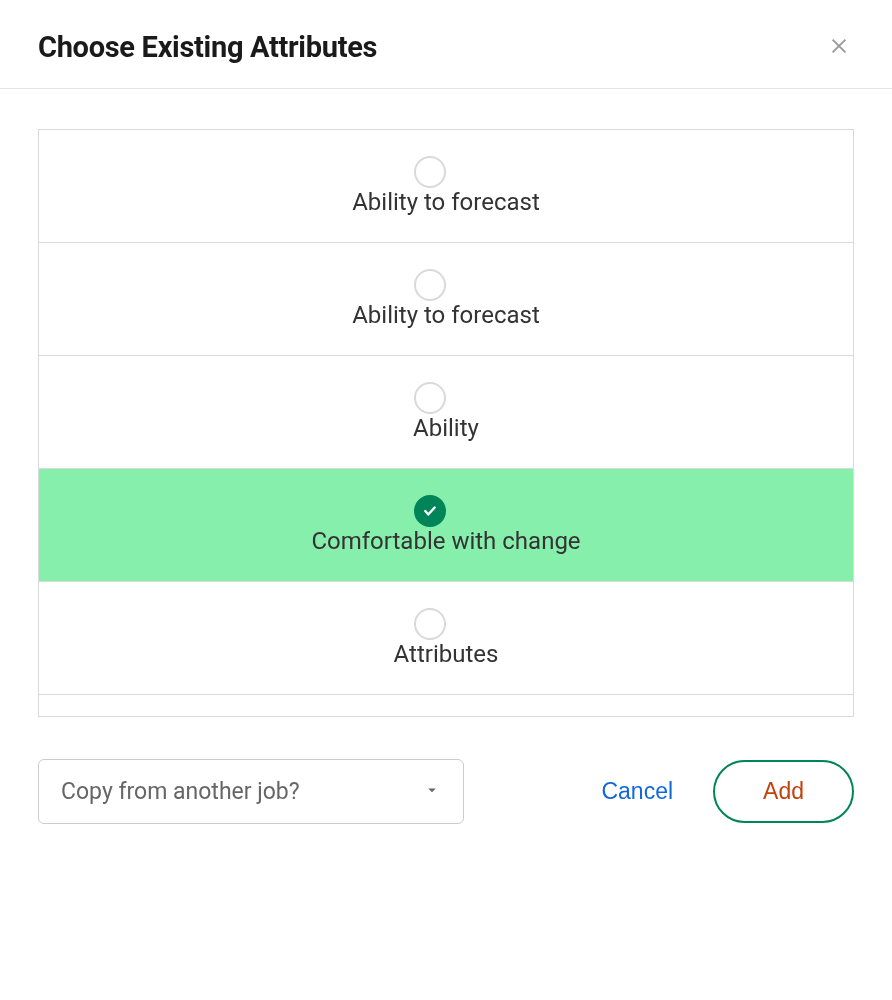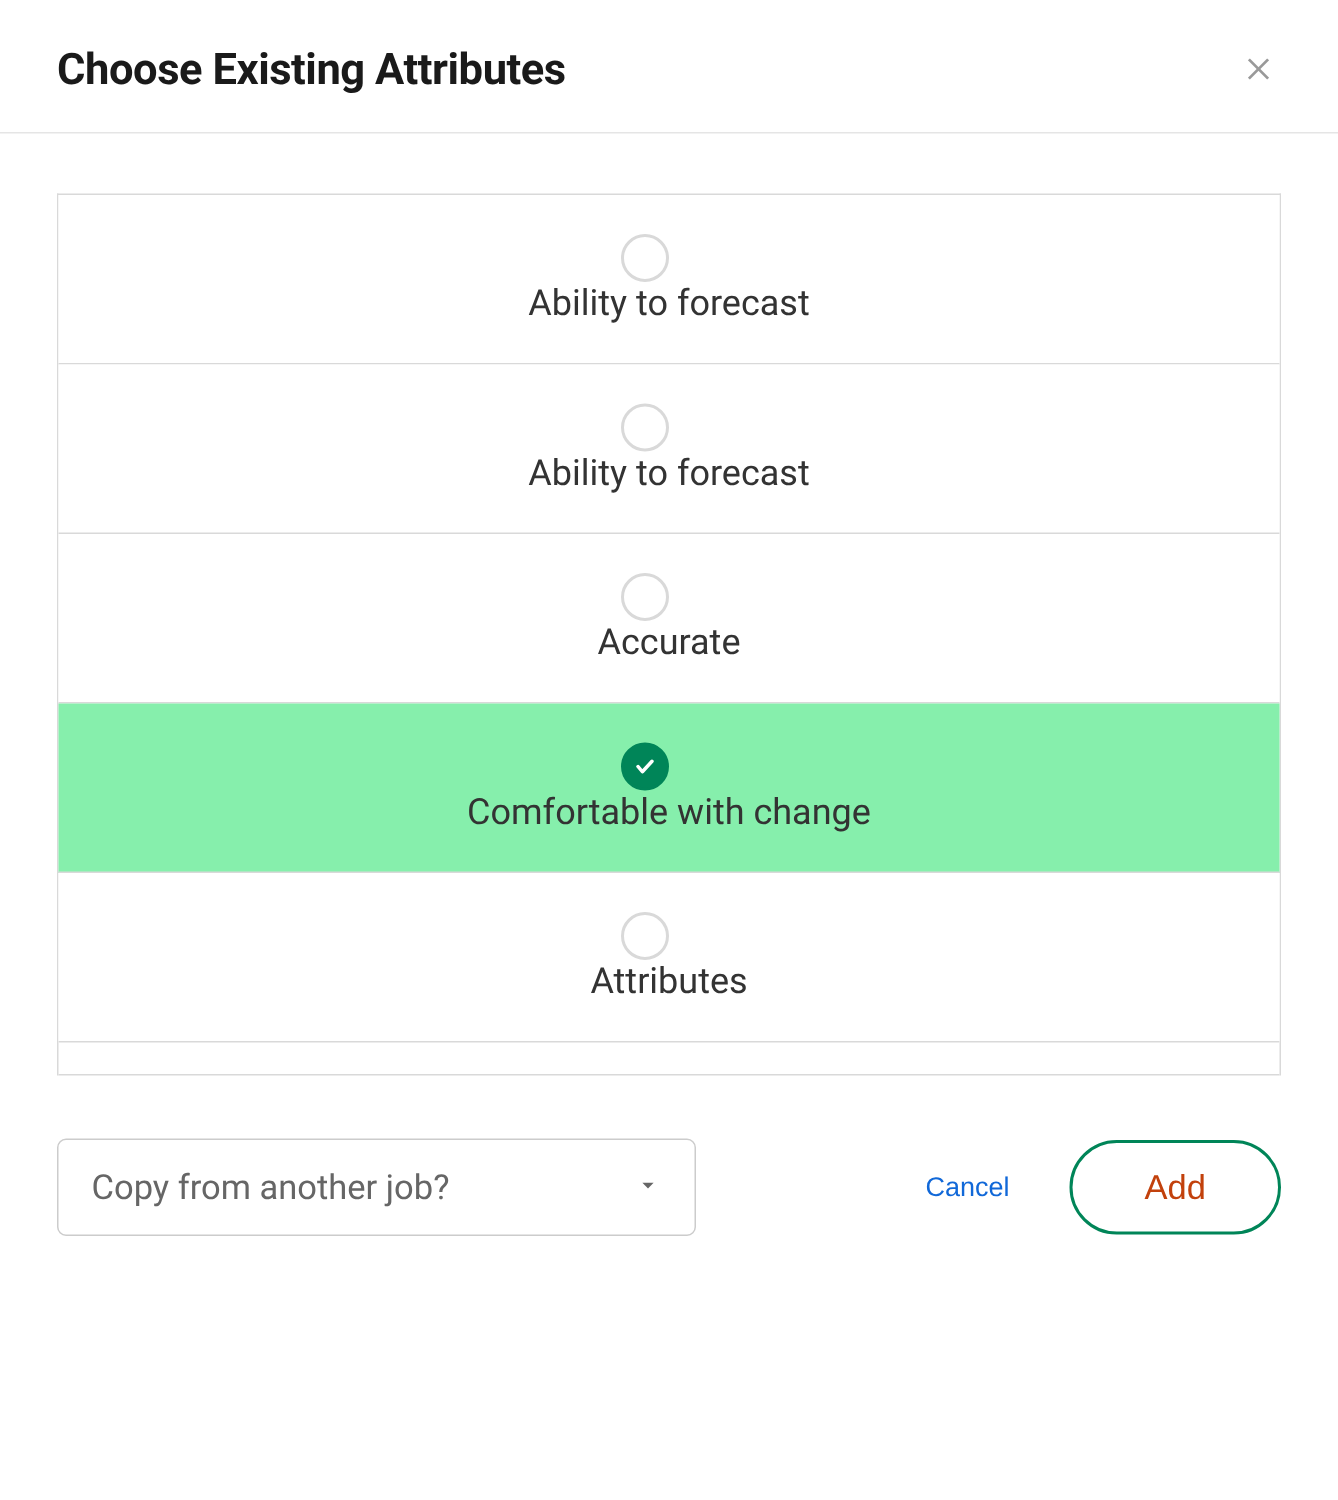--- a/index.html
+++ b/index.html
@@ -118,21 +118,21 @@
       width: 18px;
       height: 18px;
       color: #666;
     }
     .spacer {
       flex: 1;
     }
     .cancel-btn {
       background: none;
       border: none;
-      font-size: 18px;
+      font-size: 23px;
       color: #1168d8;
       cursor: pointer;
       padding: 10px 20px;
     }
     .add-btn {
       background: #fff;
       border: 2px solid #008558;
       border-radius: 32px;
       font-size: 23px;
       color: #c2410c;
@@ -163,21 +163,21 @@
     <div class="attr-row">
           <div class="checkbox"></div>
           <span class="attr-label">Ability to forecast</span>
         </div>
         <div class="attr-row">
           <div class="checkbox"></div>
           <span class="attr-label">Ability to forecast</span>
         </div>
         <div class="attr-row">
           <div class="checkbox"></div>
-          <span class="attr-label">Accurate</span>
+          <span class="attr-label">Ability</span>
         </div>
         <div class="attr-row selected">
           <div class="checkbox">
             <svg viewBox="0 0 24 24" fill="none" stroke="#fff" stroke-width="4" stroke-linecap="round" stroke-linejoin="round">
               <polyline points="4 12 9 18 20 6"></polyline>
             </svg>
           </div>
           <span class="attr-label">Comfortable with change</span>
         </div>
         <div class="attr-row">

